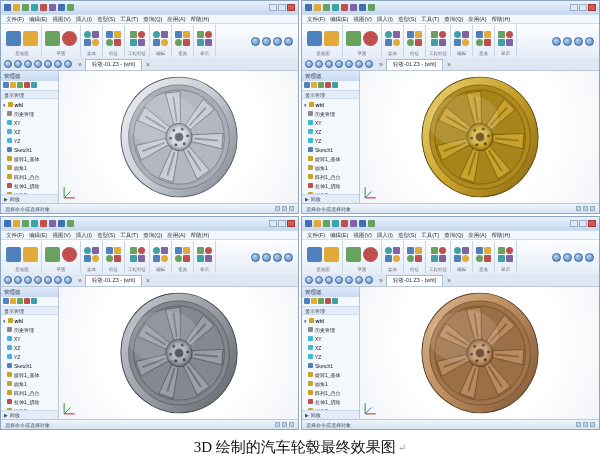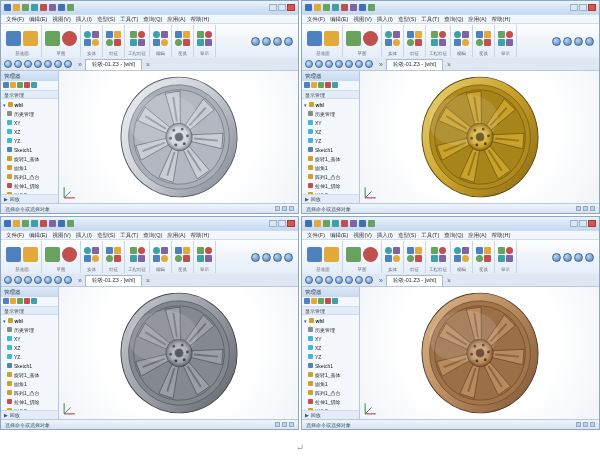--- a/index.html
+++ b/index.html
@@ -1054,14 +1054,15 @@
       <span class="sics">
         <i class="si"></i>
         <i class="si"></i>
         <i class="si"></i>
       </span>
     </div>
   </div>
 </div>
 
 <div class="caption">
+  <span>3D 绘制的汽车轮毂最终效果图</span>
   <span class="cmark">↵</span>
 </div>
 
 </body></html>

